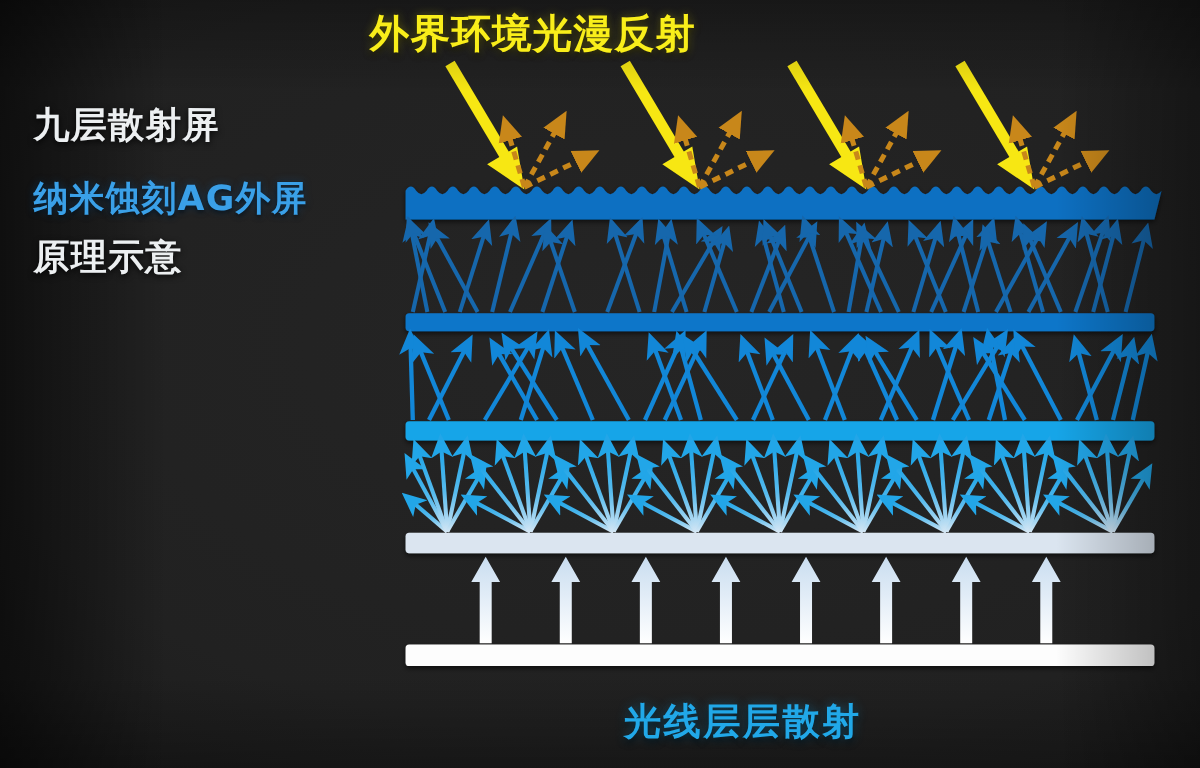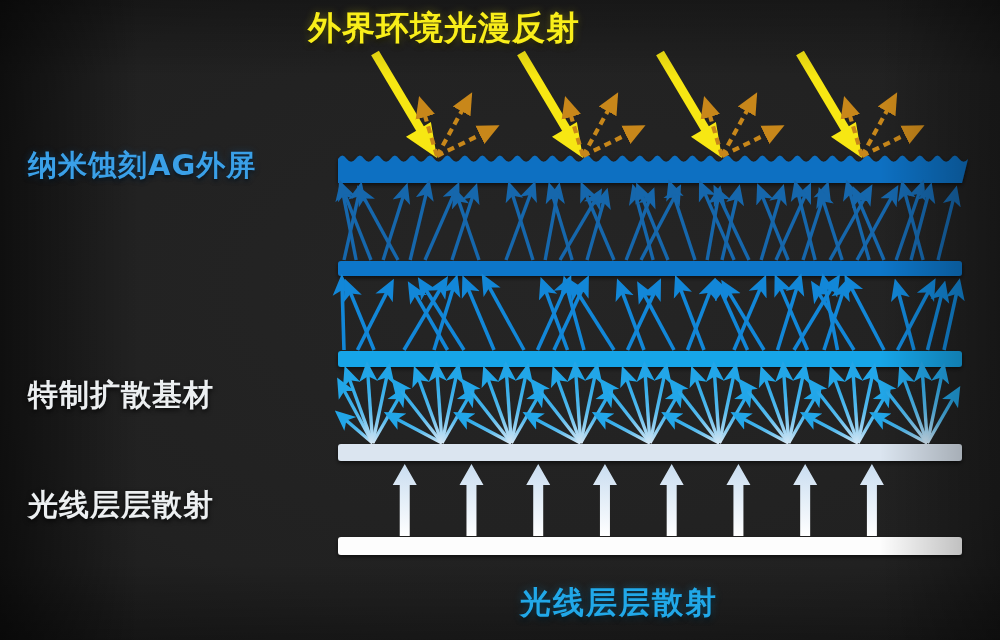--- a/index.html
+++ b/index.html
@@ -246,26 +246,24 @@
         <path d="M 862 158 L 830.9351622538824 136.8581964864067 L 842.5598738444636 129.9940810710159 L 855.9067649299458 122.11305966815975 Z" fill="#f7e713"></path>
         <line x1="862" y1="156" x2="847.666857497516" y2="108.01439181120742" stroke="#c8871a" stroke-width="4.2" stroke-linecap="butt" marker-end="url(#mk-orange)" stroke-dasharray="7 5"></line>
         <line x1="862" y1="156" x2="891.1072368927253" y2="103.25724924274652" stroke="#c8871a" stroke-width="4.2" stroke-linecap="butt" marker-end="url(#mk-orange)" stroke-dasharray="7 5"></line>
         <line x1="862" y1="156" x2="913.2109603858178" y2="130.77064935841832" stroke="#c8871a" stroke-width="4.2" stroke-linecap="butt" marker-end="url(#mk-orange)" stroke-dasharray="7 5"></line>
       </g>
   </svg>
 
   <div id="vignette"></div>
 
   <div class="lbl" id="title-block">
+    <div>九层散射屏</div>
+    <div>原理示意</div>
   </div>
 
   <div class="lbl" id="ag-layer-label">纳米蚀刻AG外屏</div>
 
   <div class="lbl" id="top-yellow-label">外界环境光漫反射</div>
 
-  <div class="lbl" id="diffuser-label">
-    <div>特制扩散基材</div>
-    <div>光线层层散射</div>
-  </div>
 
   <div class="lbl" id="bottom-cyan-label">光线层层散射</div>
 
 </div>
 
 </body></html>

